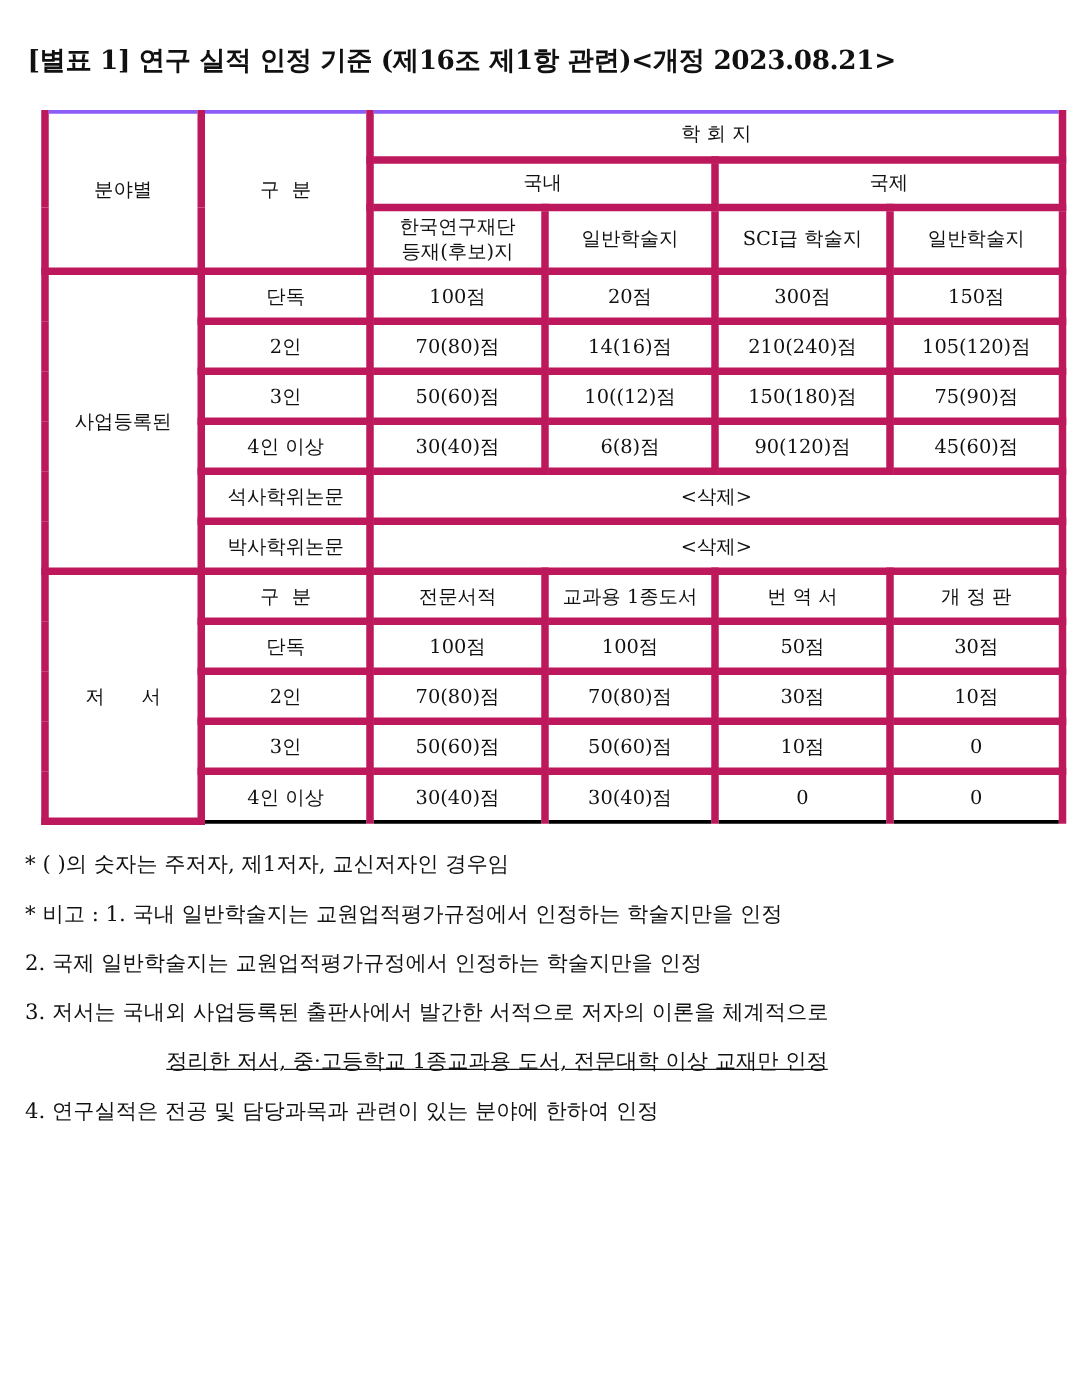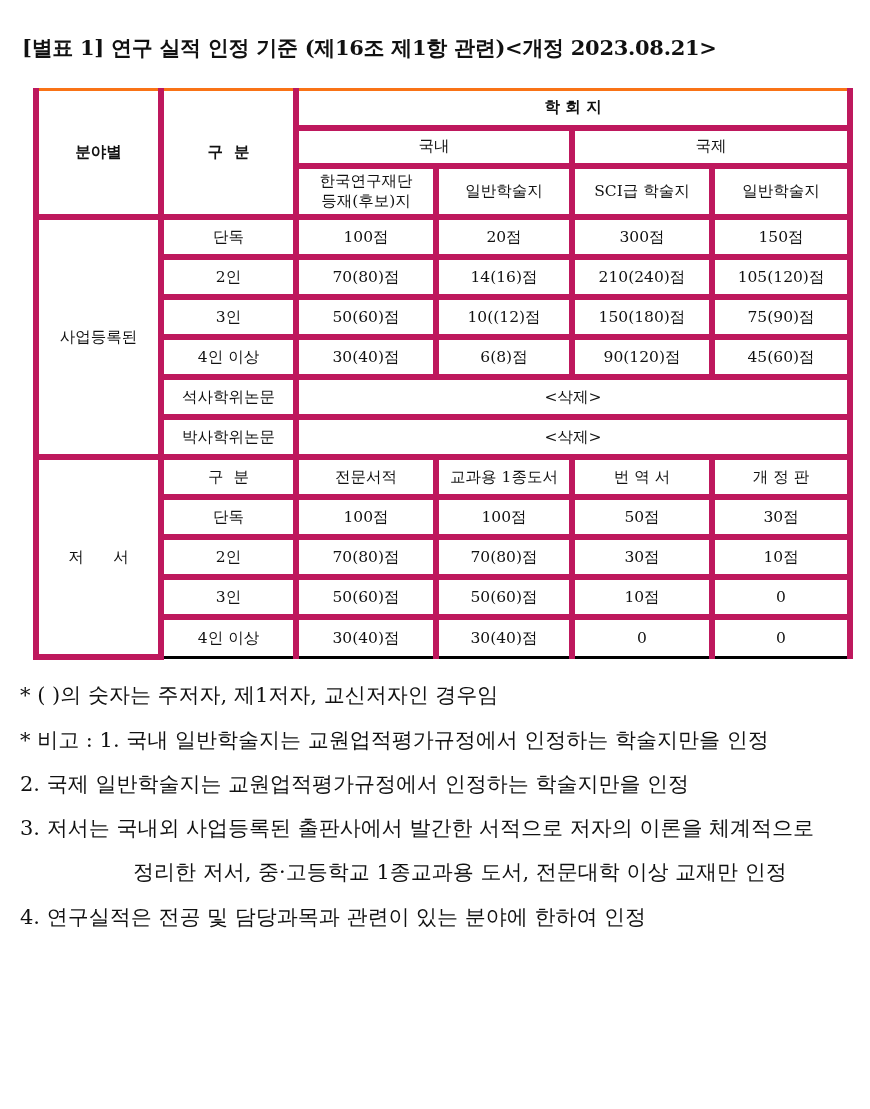--- a/index.html
+++ b/index.html
@@ -36,38 +36,38 @@
     vertical-align: middle;
     font-size: 15.5px;
     line-height: 1.35;
     padding: 2px 3px;
     white-space: pre-wrap;
     color: #111111;
   }
   tr.h38 { height: 38px; }
   tr.h44 { height: 44px; }
   tr.h40 { height: 40px; }
-  tr.first-row td { border-top: 3px solid #f97316; font-weight: bold; }
+  tr.first-row td { border-top: 3px solid #8b5cf6; }
   tr.last-row td { border-bottom: 3px solid #000000; }
   tr.sec-top td { border-top: 2px solid #000000; }
   td.col-first { border-left: 2px solid #000000; }
   td.col-last { border-right: 2px solid #000000; }
   .notes {
     margin: 22px 0 0 20px;
   }
   .note {
     margin: 0 0 18px 0;
-    font-size: 21px;
+    font-size: 17px;
     line-height: 1.25;
     color: #111111;
     white-space: pre-wrap;
   }
   .i0 { margin-left: 0; }
   .i1 { }
-  .i2 { margin-left: 113px; }
+  .i2 { margin-left: 113px; text-decoration: underline; }
 </style>
 </head>
 <body>
 
 <div class="page">
 
   <h1 class="title">[별표 1] 연구 실적 인정 기준 (제16조 제1항 관련)&lt;개정 2023.08.21&gt;</h1>
 
   <table class="tbl">
     <colgroup>

